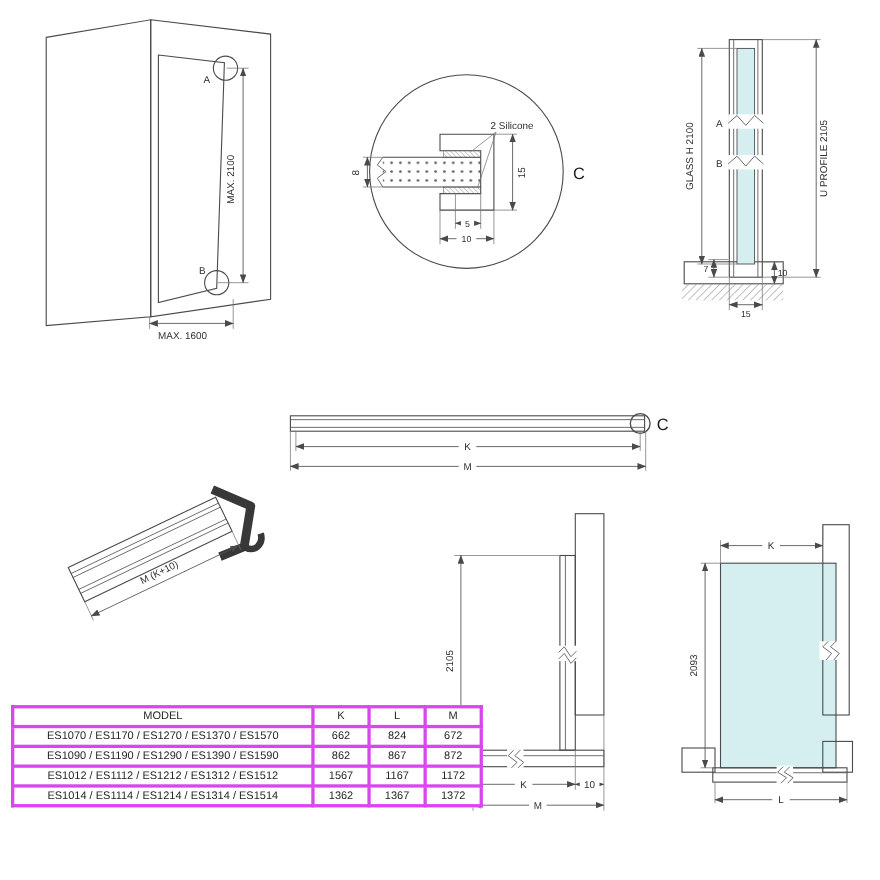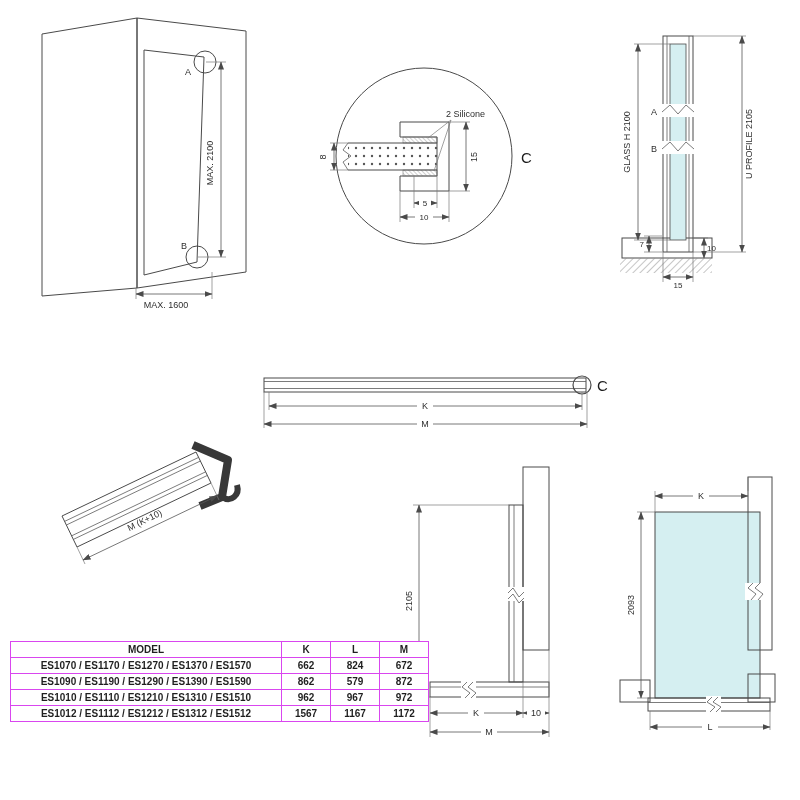--- a/index.html
+++ b/index.html
@@ -7,21 +7,21 @@
   .canvas svg{position:absolute;left:0;top:0}
   text{font-family:"Liberation Sans",sans-serif;fill:#2e2e2e}
   .t8{font-size:8px}.t9{font-size:9px}.t15{font-size:15px;fill:#1d1d1d}
   .mid{text-anchor:middle}.end{text-anchor:end}
   .ln{stroke:#4a4a4a;stroke-width:1;fill:none}
   .thin{stroke:#5a5a5a;stroke-width:0.8;fill:none}
   .ext{stroke:#787878;stroke-width:0.7;fill:none}
   .dim{stroke:#555;stroke-width:0.8;fill:none}
   .wfill{fill:#fff}
   .spec-table{position:absolute;left:10px;top:641px;border-collapse:collapse;font-size:10px;color:#1f1f1f;background:#fff}
-  .spec-table th,.spec-table td{border:1px solid #d946ef;height:15px;padding:0 6px;font-weight:bold;white-space:nowrap}
+  .spec-table th,.spec-table td{border:3px solid #d946ef;height:15px;padding:0 6px;font-weight:normal;white-space:nowrap}
   .num{width:36px;text-align:center}
   .model-col{width:258px;text-align:center}
   th.model-col{text-align:center}
 </style>
 </head>
 <body>
 
 <div class="canvas">
 
 <svg width="800" height="800" viewBox="0 0 800 800">
@@ -253,31 +253,31 @@
   </tr>
   <tr>
     <td class="model-col">ES1070 / ES1170 / ES1270 / ES1370 / ES1570</td>
     <td class="num">662</td>
     <td class="num">824</td>
     <td class="num">672</td>
   </tr>
   <tr>
     <td class="model-col">ES1090 / ES1190 / ES1290 / ES1390 / ES1590</td>
     <td class="num">862</td>
-    <td class="num">579</td>
+    <td class="num">867</td>
     <td class="num">872</td>
-  </tr>
-  <tr>
-    <td class="model-col">ES1010 / ES1110 / ES1210 / ES1310 / ES1510</td>
-    <td class="num">962</td>
-    <td class="num">967</td>
-    <td class="num">972</td>
   </tr>
   <tr>
     <td class="model-col">ES1012 / ES1112 / ES1212 / ES1312 / ES1512</td>
     <td class="num">1567</td>
     <td class="num">1167</td>
     <td class="num">1172</td>
   </tr>
+  <tr>
+    <td class="model-col">ES1014 / ES1114 / ES1214 / ES1314 / ES1514</td>
+    <td class="num">1362</td>
+    <td class="num">1367</td>
+    <td class="num">1372</td>
+  </tr>
 </tbody>
     </table>
 
 </div>
 
 </body></html>

